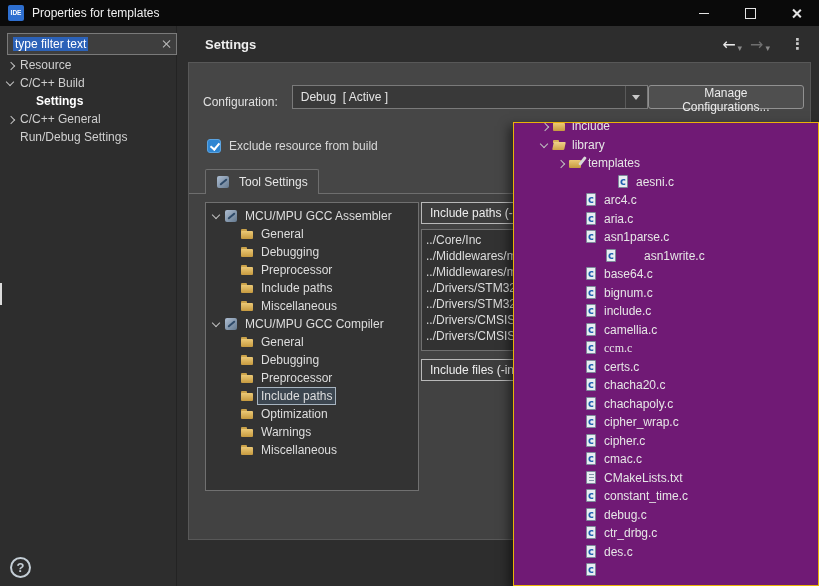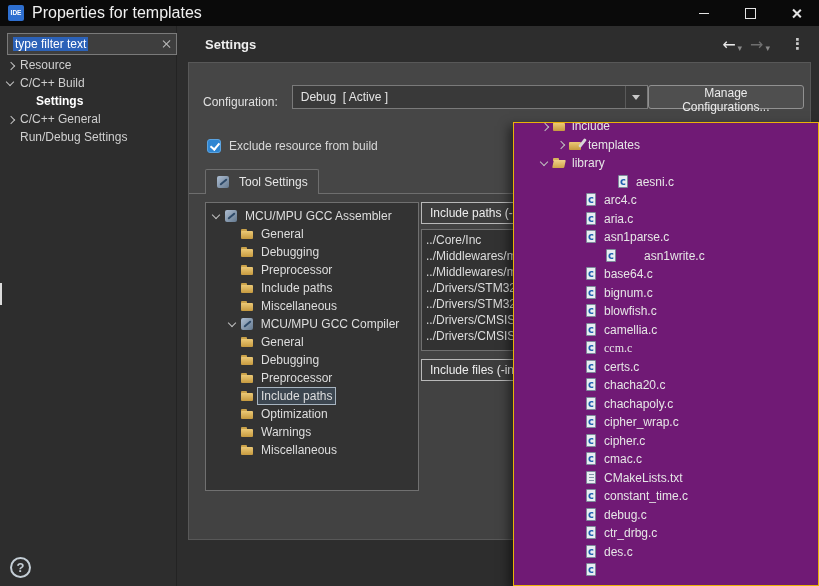--- a/index.html
+++ b/index.html
@@ -5,21 +5,21 @@
   html,body{margin:0;padding:0;background:#1a1a1a;}
   .app{position:relative;width:819px;height:586px;background:#2d2d2d;
        font-family:"Liberation Sans",sans-serif;font-size:12px;color:#d8d8d8;
        overflow:hidden;user-select:none;}
 
   
   .titlebar{position:absolute;left:0;top:0;right:0;height:26px;background:#0a0a0a;
             display:flex;align-items:center;padding:0 0 0 8px;gap:8px;}
   .app-icon{width:16px;height:16px;background:#2e6fd0;color:#fff;border-radius:2px;
             font-size:6.5px;font-weight:bold;line-height:16px;text-align:center;}
-  .win-title{color:#f0f0f0;font-size:16px;}
+  .win-title{color:#f0f0f0;font-size:12px;}
   .win-controls{margin-left:auto;display:flex;height:26px;}
   .wc{width:46px;height:26px;display:flex;align-items:center;justify-content:center;}
   .glyph-min{width:10px;height:1px;background:#e4e4e4;}
   .glyph-max{width:9px;height:9px;border:1px solid #e4e4e4;}
   .glyph-close{position:relative;width:11px;height:11px;}
   .glyph-close::before,.glyph-close::after{content:"";position:absolute;left:5px;top:0;
             width:1.5px;height:11px;background:#e4e4e4;}
   .glyph-close::before{transform:rotate(45deg);}
   .glyph-close::after{transform:rotate(-45deg);}
 
@@ -254,21 +254,21 @@
             <span class="ticon folder-icon"></span>
             <span class="tlabel">Include paths</span>
           </div>
 
           <div class="row tool-row" style="padding-left: 20px;">
             <span class="chev none"></span>
             <span class="ticon folder-icon"></span>
             <span class="tlabel">Miscellaneous</span>
           </div>
 
-          <div class="row tool-row" style="padding-left: 4px; justify-content: center;">
+          <div class="row tool-row" style="padding-left: 4px;">
             <span class="chev expanded"></span>
             <span class="ticon tool-icon"></span>
             <span class="tlabel">MCU/MPU GCC Compiler</span>
           </div>
 
           <div class="row tool-row" style="padding-left: 20px;">
             <span class="chev none"></span>
             <span class="ticon folder-icon"></span>
             <span class="tlabel">General</span>
           </div>
@@ -349,32 +349,32 @@
 
   <div class="overlay">
     <div class="overlay-tree">
 
         <div class="row file-row" style="padding-left: 24px;">
           <span class="chev collapsed"></span>
           <span class="ticon folder-icon"></span>
           <span class="tlabel">include</span>
         </div>
 
+        <div class="row file-row" style="padding-left: 24px;">
+          <span class="chev expanded"></span>
+          <span class="ticon folder-open-icon"></span>
+          <span class="tlabel">library</span>
+        </div>
+
         <div class="row file-row" style="padding-left: 40px;">
           <span class="chev collapsed"></span>
           <span class="ticon folder-edit-icon"></span>
           <span class="tlabel">templates</span>
         </div>
 
-        <div class="row file-row" style="padding-left: 24px;">
-          <span class="chev expanded"></span>
-          <span class="ticon folder-open-icon"></span>
-          <span class="tlabel">library</span>
-        </div>
-
 
         <div class="row file-row" style="padding-left: 88px;">
           <span class="chev none"></span>
           <span class="ticon c-file-icon"></span>
           <span class="tlabel">aesni.c</span>
         </div>
 
         <div class="row file-row" style="padding-left: 56px;">
           <span class="chev none"></span>
           <span class="ticon c-file-icon"></span>
@@ -407,21 +407,21 @@
 
         <div class="row file-row" style="padding-left: 56px;">
           <span class="chev none"></span>
           <span class="ticon c-file-icon"></span>
           <span class="tlabel">bignum.c</span>
         </div>
 
         <div class="row file-row" style="padding-left: 56px;">
           <span class="chev none"></span>
           <span class="ticon c-file-icon"></span>
-          <span class="tlabel">blowfish.c</span>
+          <span class="tlabel">include.c</span>
         </div>
 
         <div class="row file-row" style="padding-left: 56px;">
           <span class="chev none"></span>
           <span class="ticon c-file-icon"></span>
           <span class="tlabel">camellia.c</span>
         </div>
 
         <div class="row file-row" style="padding-left: 56px; font-family: Liberation Serif, serif;">
           <span class="chev none"></span>

